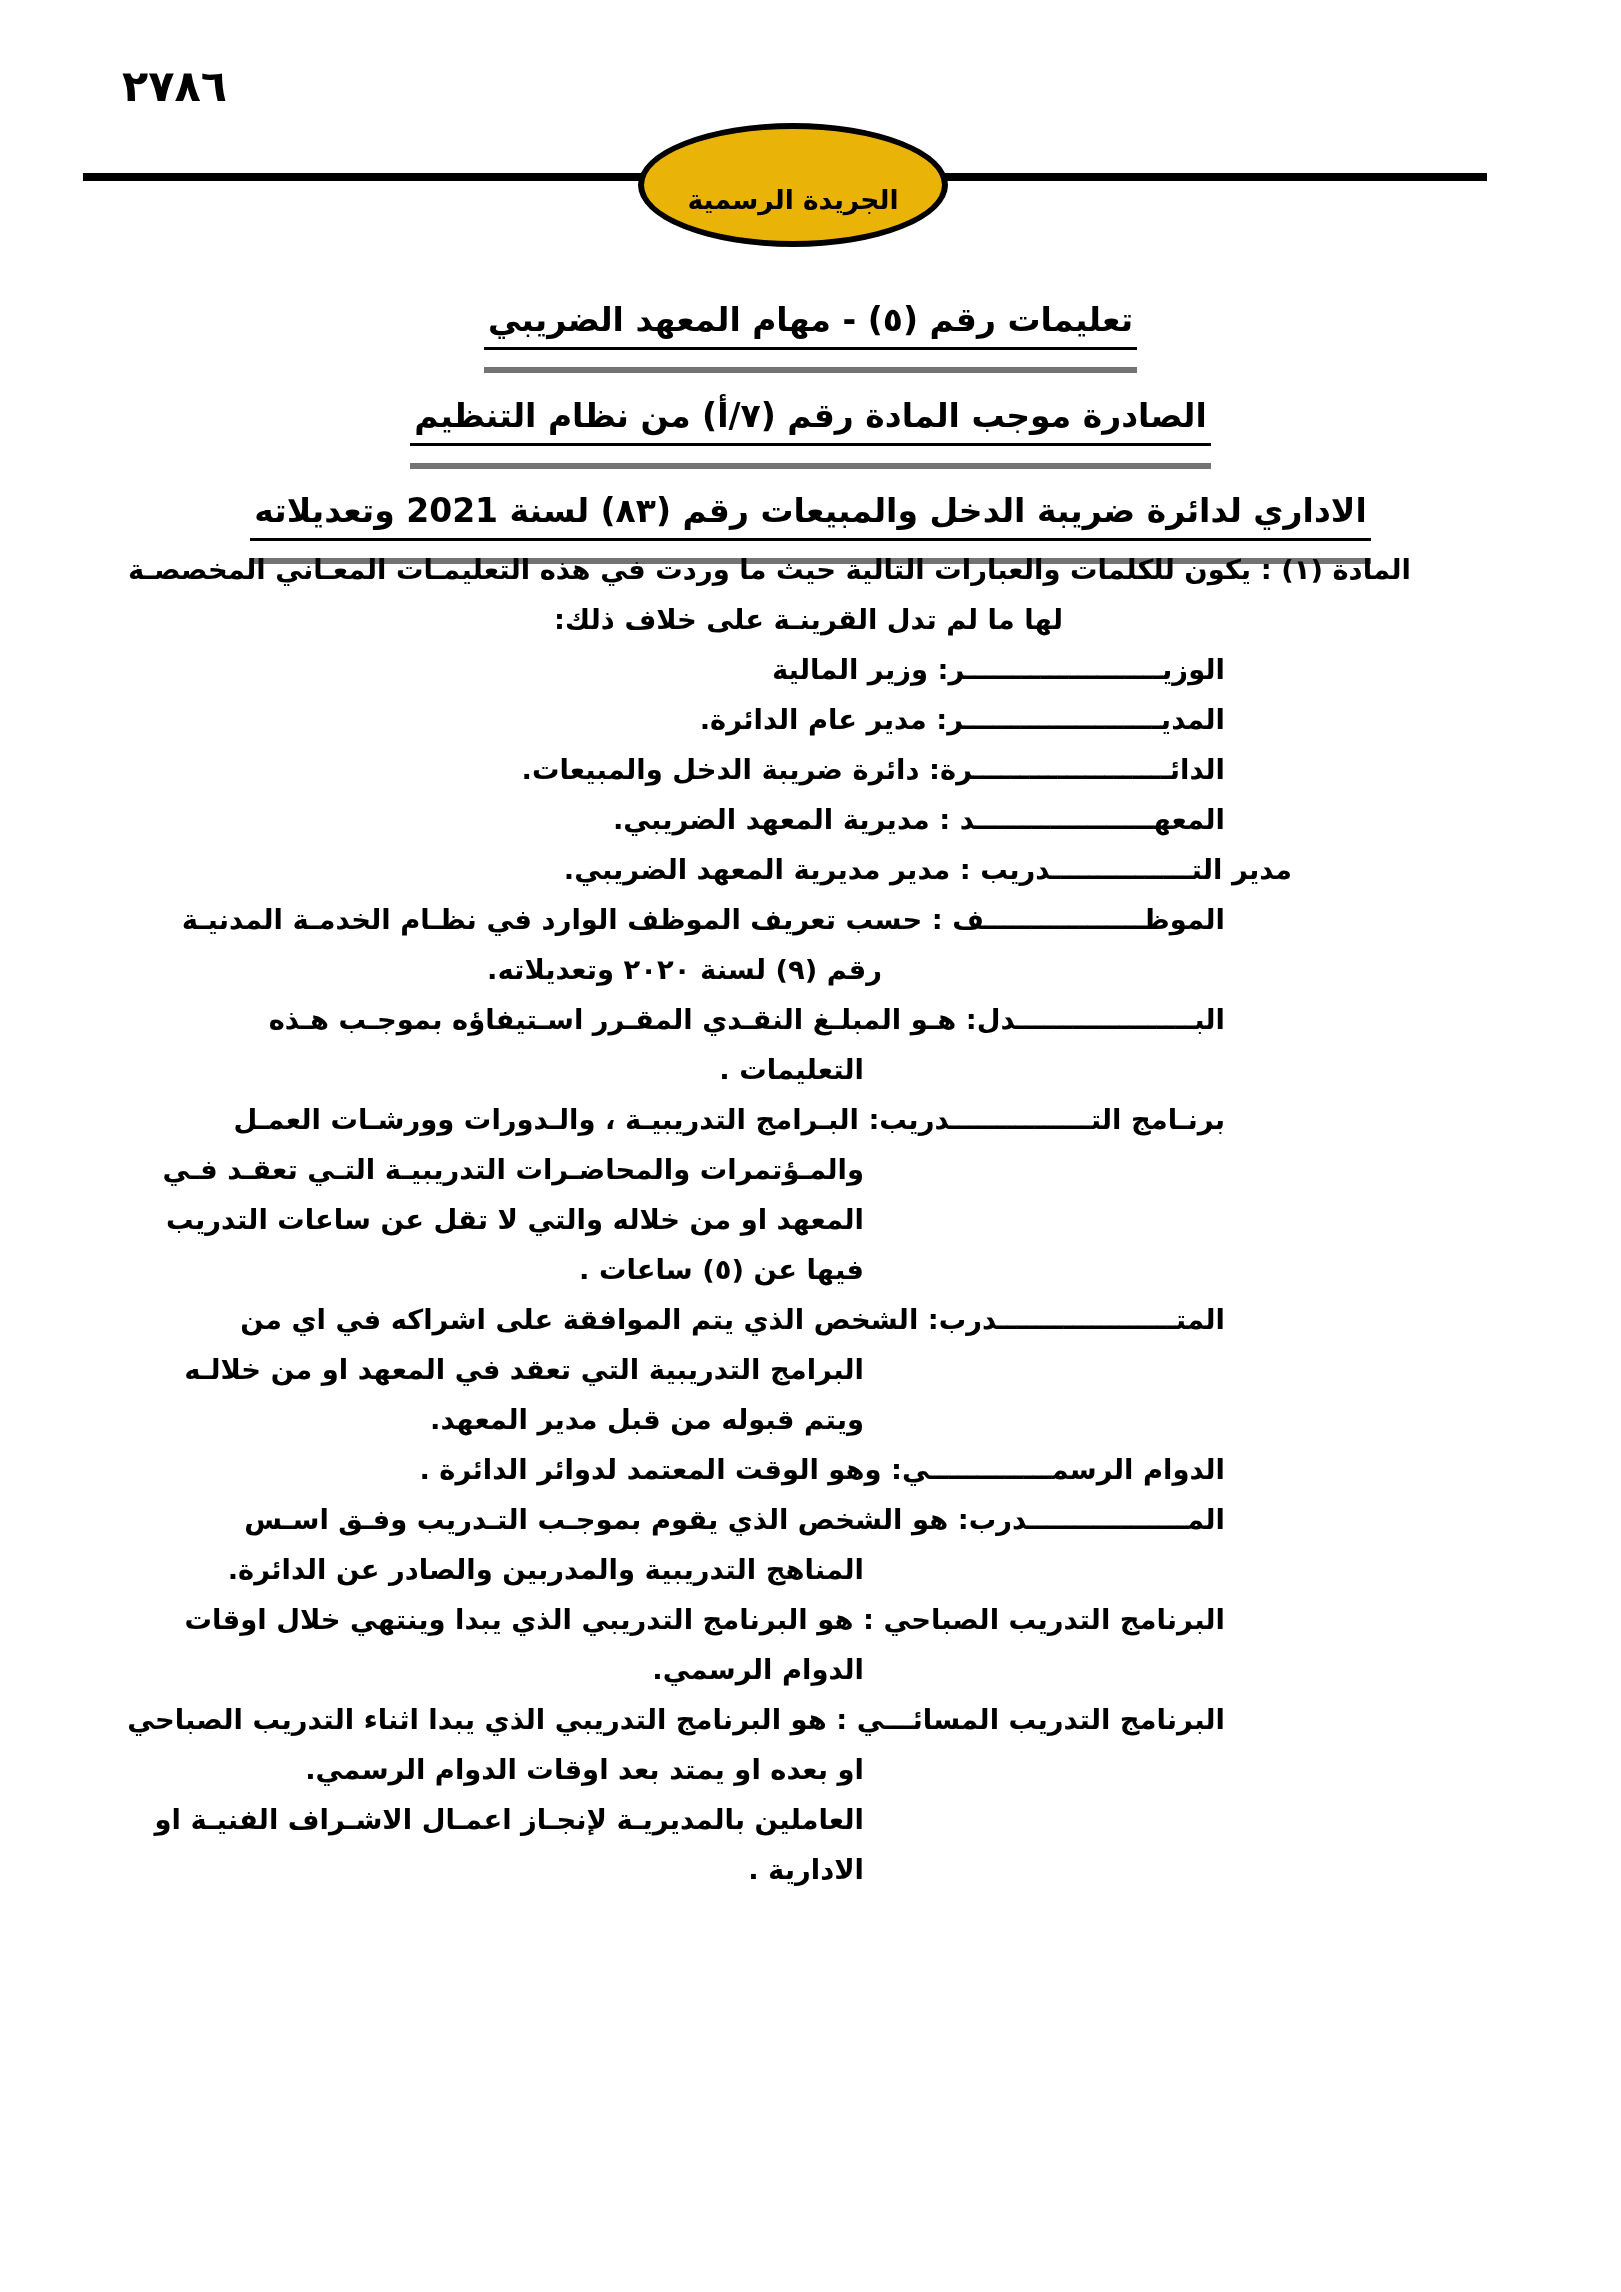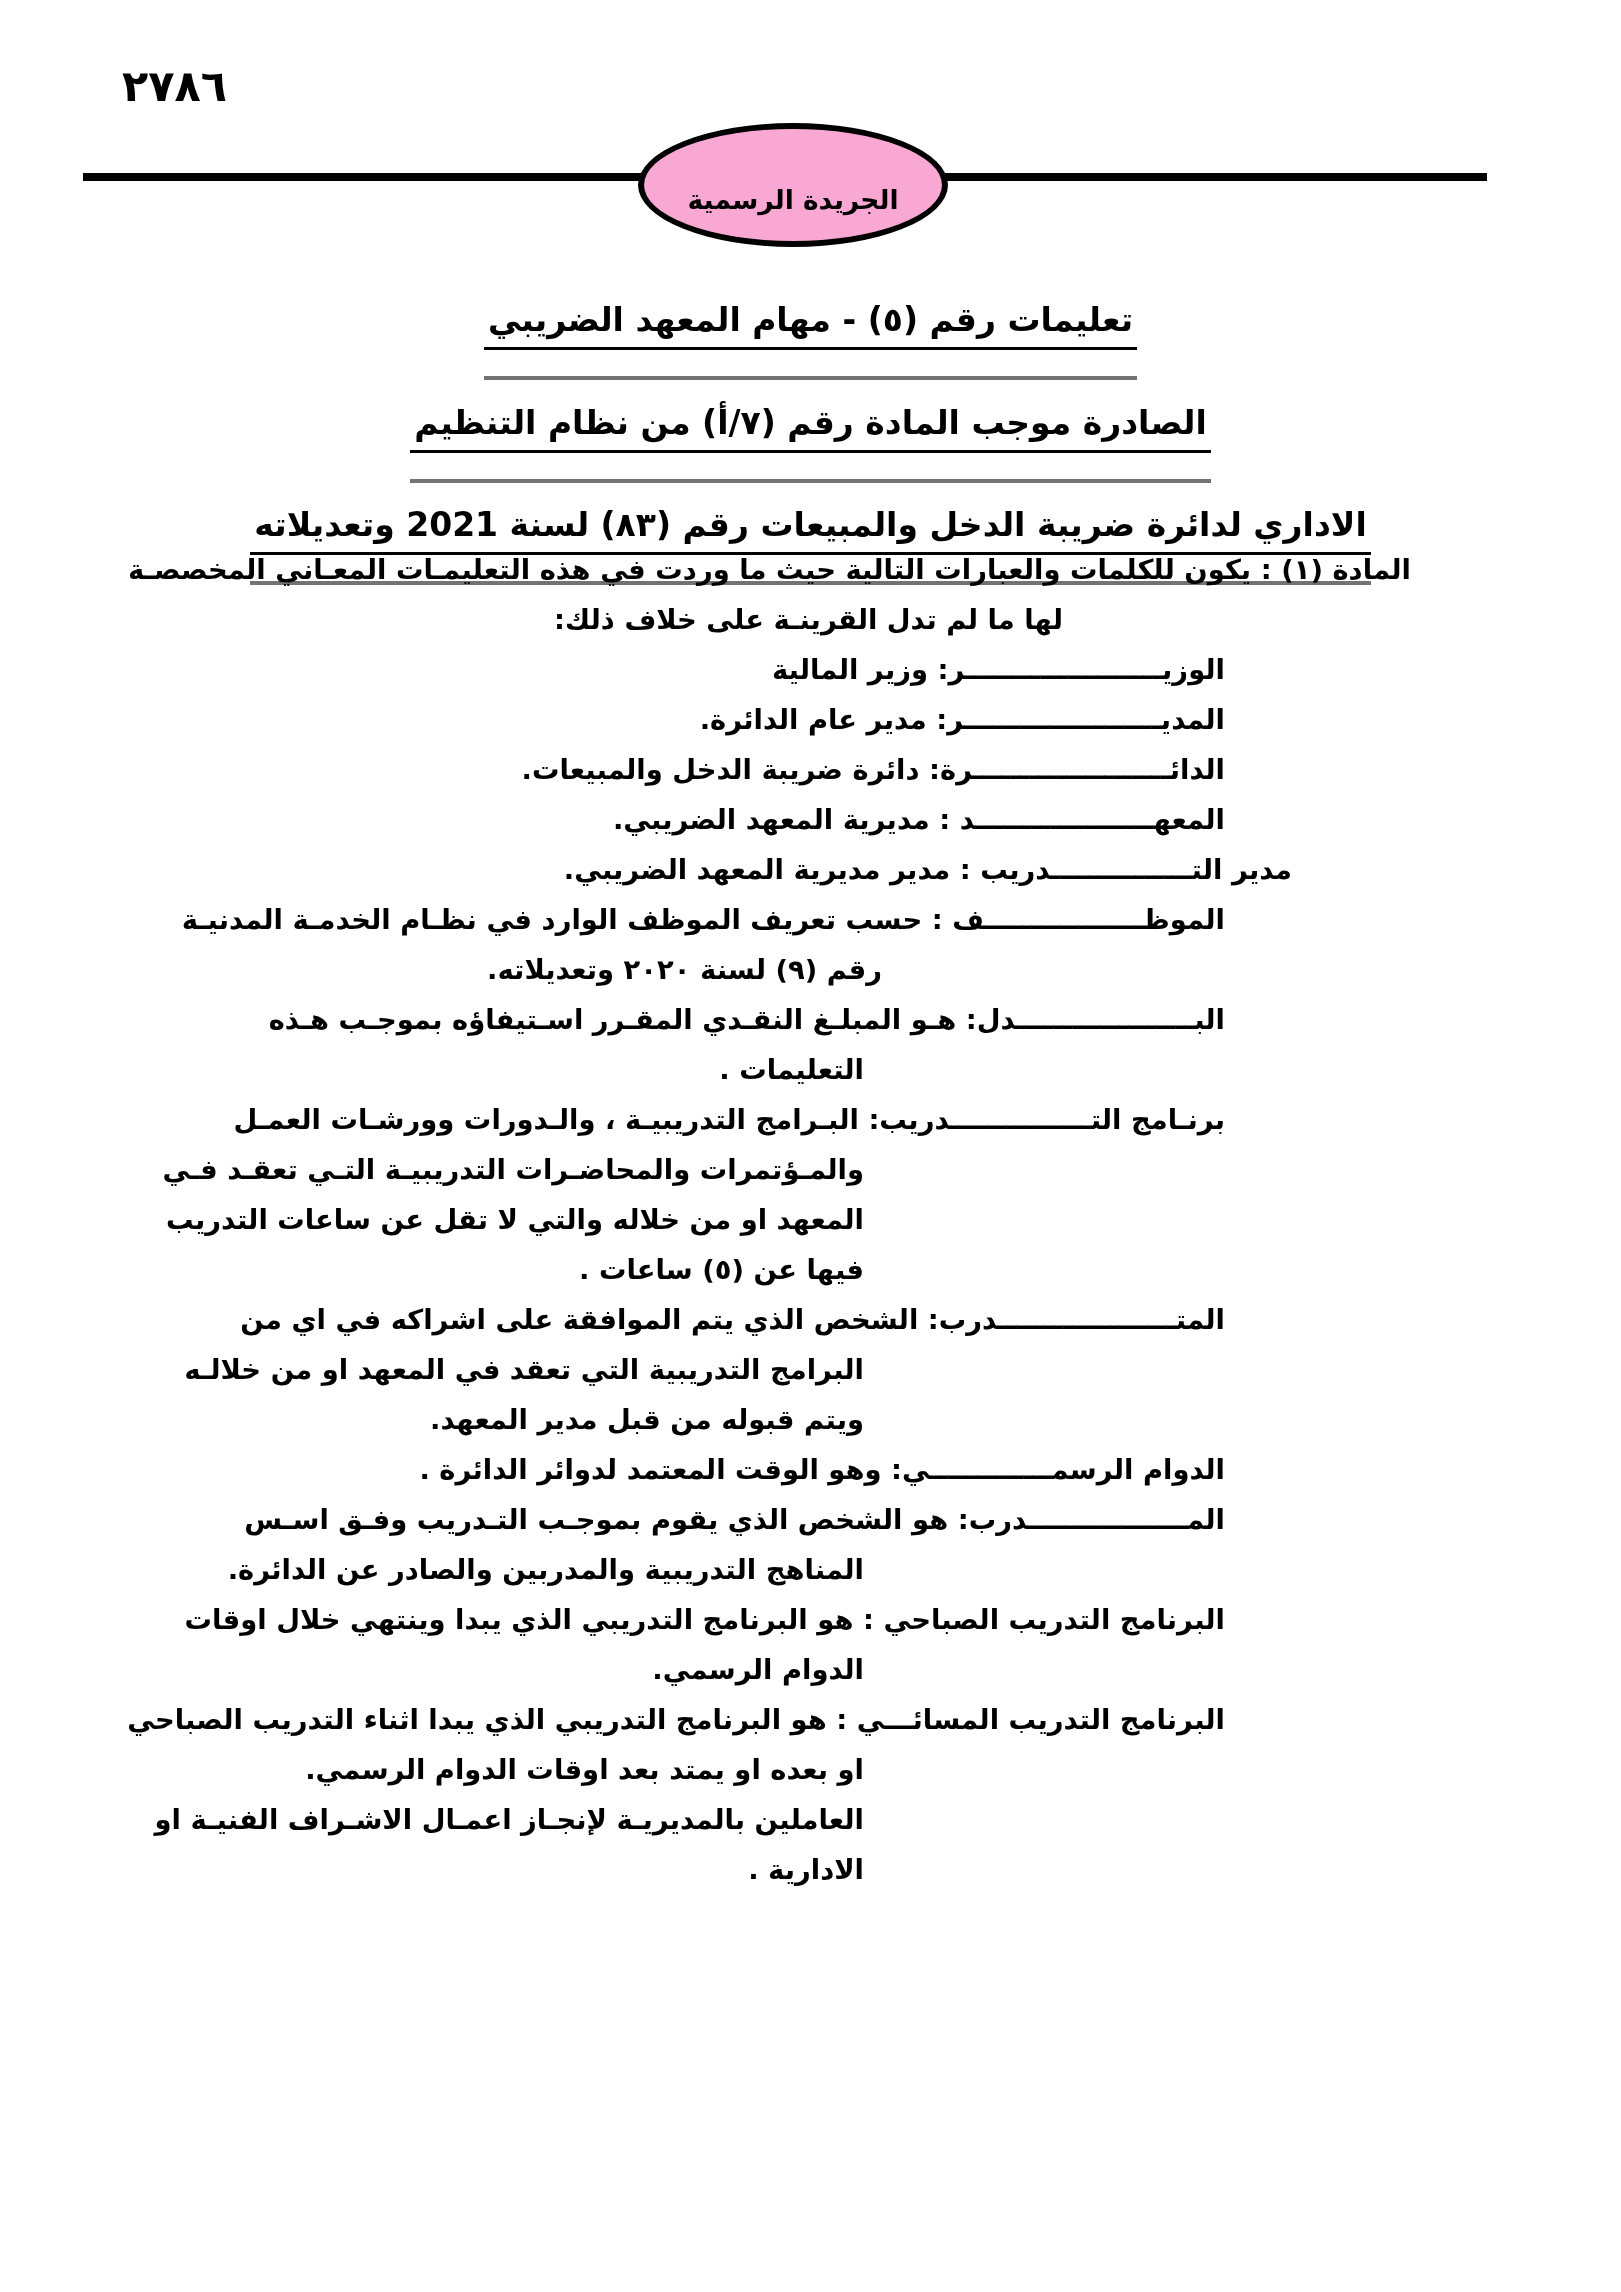--- a/index.html
+++ b/index.html
@@ -17,38 +17,38 @@
     position:absolute;top:61px;left:122px;
     font-size:43px;font-weight:bold;letter-spacing:2px;
     direction:ltr;
   }
   .header-rule{
     position:absolute;top:173px;left:83px;width:1404px;height:7.8px;
     background:#000;
   }
   .gazette-oval{
     position:absolute;top:123px;left:638px;width:298px;height:112px;
-    background:#f9a8d4;border:6.9px solid #000;border-radius:50%;
+    background:#eab308;border:6.9px solid #000;border-radius:50%;
     display:flex;align-items:center;justify-content:center;
     z-index:2;
   }
   .gazette-oval .label{
     font-size:26.5px;font-weight:bold;direction:rtl;
     padding-top:29px;
   }
   
   .titles{
     position:absolute;top:294px;left:0;width:100%;
     text-align:center;direction:rtl;
   }
   .title-line{margin-bottom:16.7px;line-height:51px;}
   .t-underline{
     display:inline-block;
-    border-bottom:4px solid #737373;
-    padding-bottom:25px;
+    border-bottom:6px solid #737373;
+    padding-bottom:16px;
   }
   .t-inner{
     display:inline-block;
     font-size:33px;font-weight:bold;
     border-bottom:3.9px solid #000;
     padding:0 3.9px 2px 3.9px;
   }
   
   .body-text{
     position:absolute;top:545px;left:196px;width:1215px;

